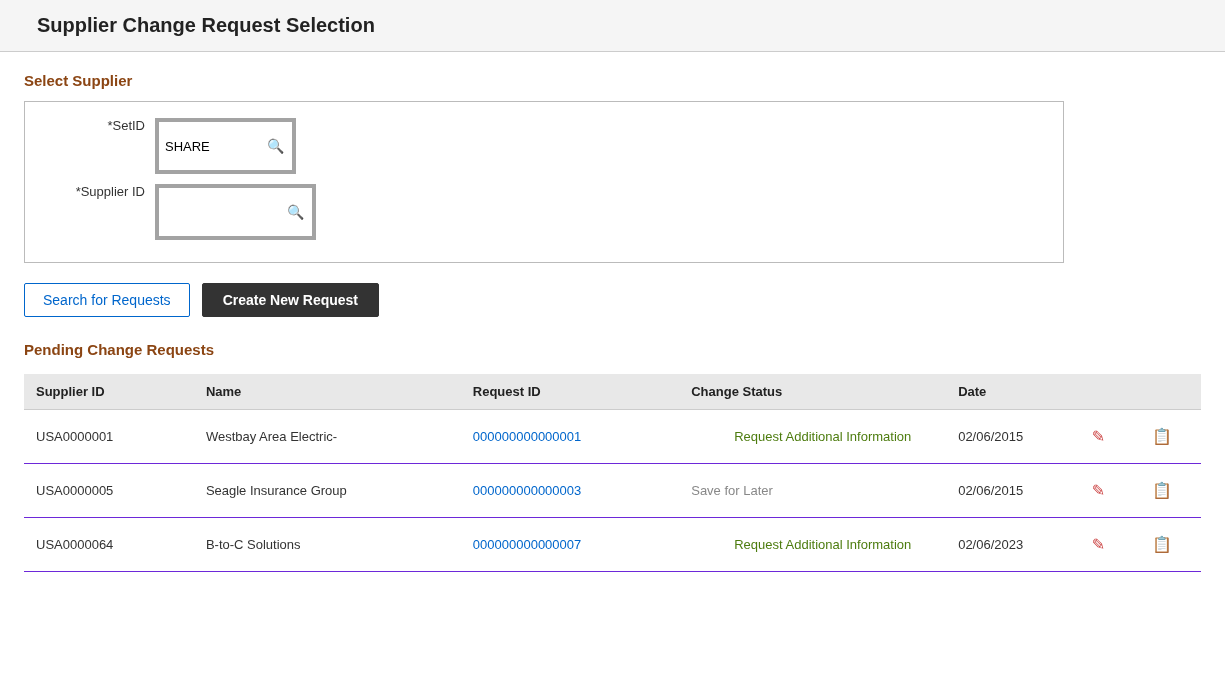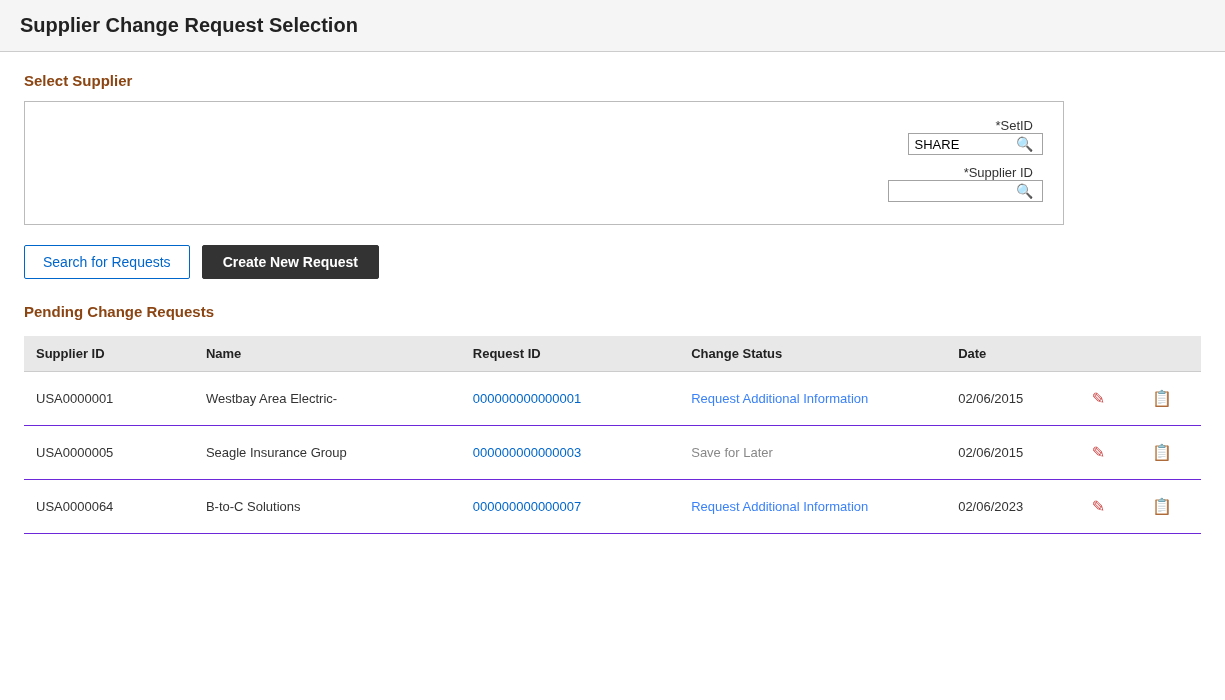--- a/index.html
+++ b/index.html
@@ -5,21 +5,21 @@
     * { box-sizing: border-box; margin: 0; padding: 0; }
     body {
       font-family: Arial, sans-serif;
       font-size: 14px;
       background: #fff;
       color: #333;
     }
     .page-header {
       background: #f5f5f5;
       border-bottom: 1px solid #ccc;
-      padding: 14px 20px;
+      padding: 14px 37px;
     }
     .page-header h1 {
       font-size: 20px;
       font-weight: bold;
       color: #222;
     }
     .page-content {
       padding: 20px 24px;
     }
     .section-title {
@@ -29,39 +29,38 @@
       margin-bottom: 12px;
     }
     .select-supplier-box {
       border: 1px solid #bbb;
       padding: 16px 20px;
       margin-bottom: 20px;
       max-width: 1040px;
     }
     .form-row {
       display: flex;
-      align-items: flex-end;
+      align-items: flex-start;
       margin-bottom: 10px;
-      flex-direction: column;
     }
     .form-row:last-child {
       margin-bottom: 6px;
     }
     .form-label {
       width: 100px;
       text-align: right;
       margin-right: 10px;
       font-size: 13px;
       color: #333;
     }
     .input-with-search {
       display: flex;
       align-items: center;
-      border: 1px solid #a3a3a3;
-      padding: 2px 6px;
+      border: 4px solid #a3a3a3;
+      padding: 16px 6px;
       background: #fff;
     }
     .input-with-search input {
       border: none;
       outline: none;
       font-size: 13px;
       width: 100px;
     }
     .search-icon-btn {
       background: none;
@@ -122,23 +121,24 @@
       font-size: 13px;
       border-bottom: 1px solid #6d28d9;
       vertical-align: middle;
     }
     .link-blue {
       color: #0066cc;
       text-decoration: none;
       cursor: pointer;
     }
     .status-link {
-      color: #3b82f6;
+      color: #4d7c0f;
       text-decoration: none;
       cursor: pointer;
+      margin-left: 43px;
     }
     .status-gray {
       color: #888;
     }
     .icon-btn {
       background: none;
       border: none;
       cursor: pointer;
       font-size: 16px;
       color: #555;

